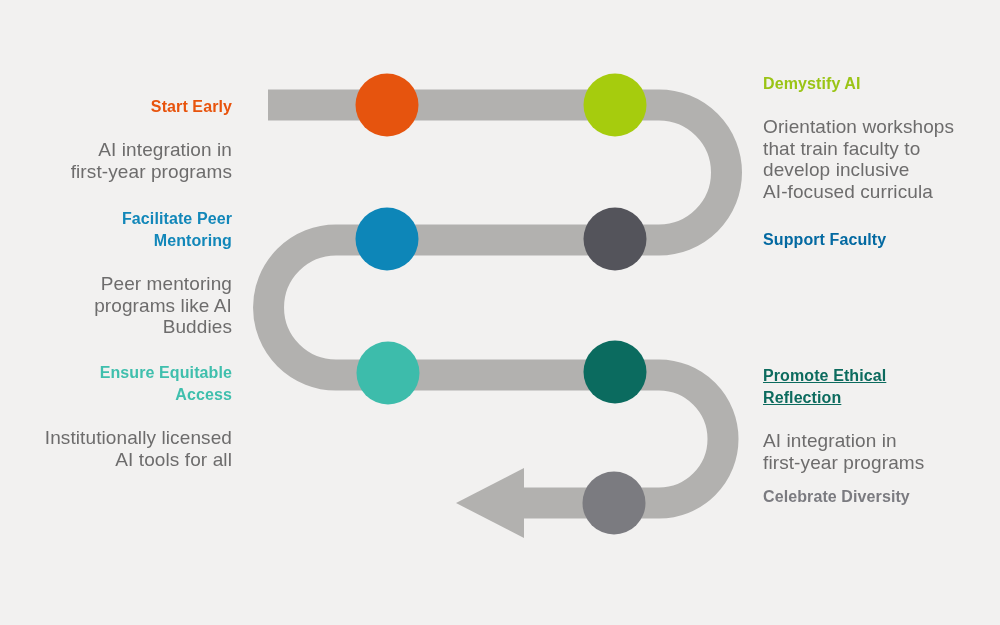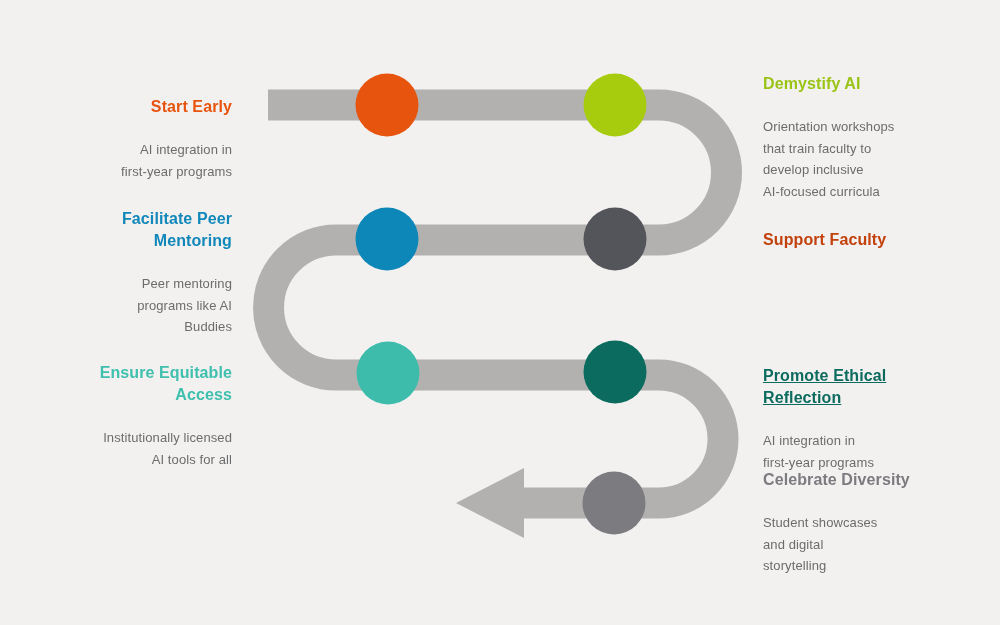--- a/index.html
+++ b/index.html
@@ -4,21 +4,21 @@
 <style>
   html,body{margin:0;padding:0;background:#f2f1f0;}
   .stage{
     position:relative;width:1000px;height:625px;overflow:hidden;
     font-family:"Liberation Sans",sans-serif;
     background:var(--bg,#f2f1f0);
   }
   .snake-svg{position:absolute;left:0;top:0;}
   .step{position:absolute;white-space:pre-line;line-height:21.5px;}
   .step h3{margin:0;font-size:16px;line-height:22px;font-weight:bold;letter-spacing:.1px;}
-  .step p{margin:0;font-size:13px;color:var(--body-color,#6d6c6c);letter-spacing:.1px;}
+  .step p{margin:0;font-size:19px;color:var(--body-color,#6d6c6c);letter-spacing:.1px;}
   .step.left{right:768px;width:250px;text-align:right;}
   .step.right{left:763px;width:215px;text-align:left;}
 </style>
 </head>
 <body>
 
 <div class="stage" style="--bg: #f2f1f0; --body-color: #6d6c6c;">
 
   <svg class="snake-svg" width="1000" height="625" viewBox="0 0 1000 625">
     <path d="M 268 105 H 659 A 67.5 67.5 0 0 1 659 240 H 336 A 67.5 67.5 0 0 0 336 375 H 659 A 64 64 0 0 1 659 503 H 524" fill="none" stroke-width="31" stroke="#b2b1af"></path>
@@ -50,37 +50,34 @@
 
   <div class="step left" style="top:186px">
     <h3 style="color: rgb(18, 135, 185);">Facilitate Peer
 Mentoring</h3>
     <p>Peer mentoring
 programs like AI
 Buddies</p>
   </div>
 
   <div class="step right" style="top:207px">
-    <h3 style="color: #c2410c;">Support Faculty</h3>
+    <h3 style="color: #0369a1;">Support Faculty</h3>
   </div>
 
   <div class="step left" style="top:340px">
     <h3 style="color: rgb(63, 191, 173);">Ensure Equitable
 Access</h3>
     <p>Institutionally licensed
 AI tools for all</p>
   </div>
 
   <div class="step right" style="top:343px">
     <h3 style="color: rgb(12, 107, 94); text-decoration: underline;">Promote Ethical
 Reflection</h3>
     <p>AI integration in
 first-year programs</p>
   </div>
 
-  <div class="step right" style="top:447px">
+  <div class="step right" style="top:464px">
     <h3 style="color: rgb(123, 123, 128);">Celebrate Diversity</h3>
-    <p>Student showcases
-and digital
-storytelling</p>
   </div>
 
 </div>
 
 </body></html>

